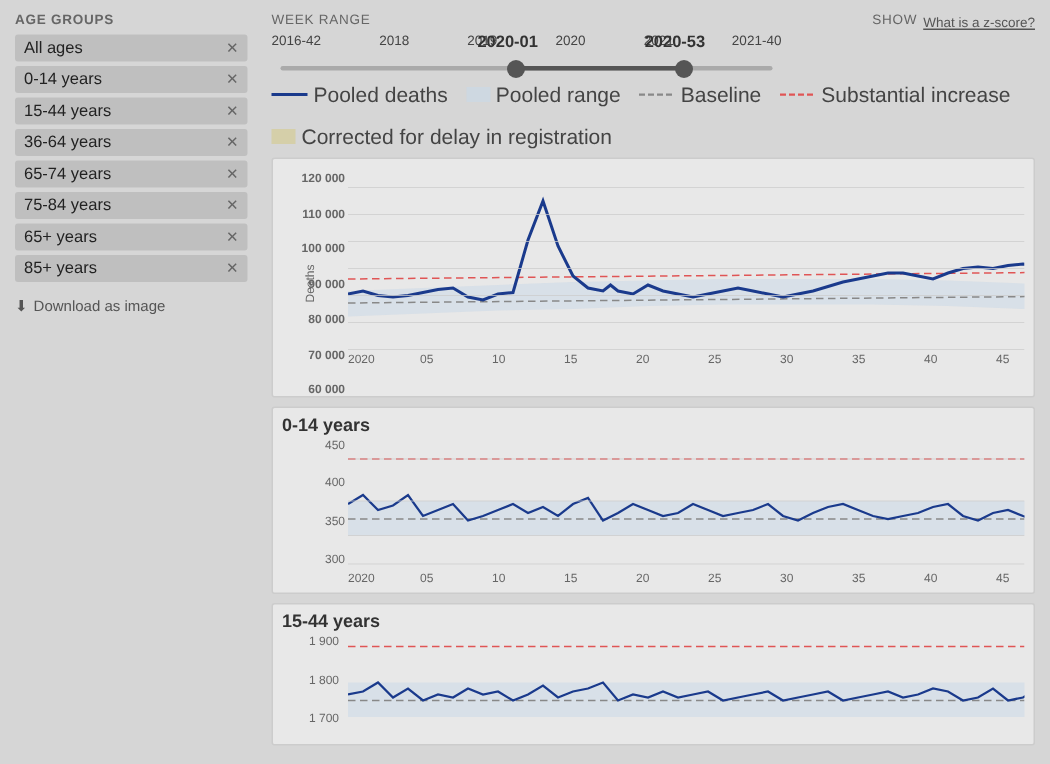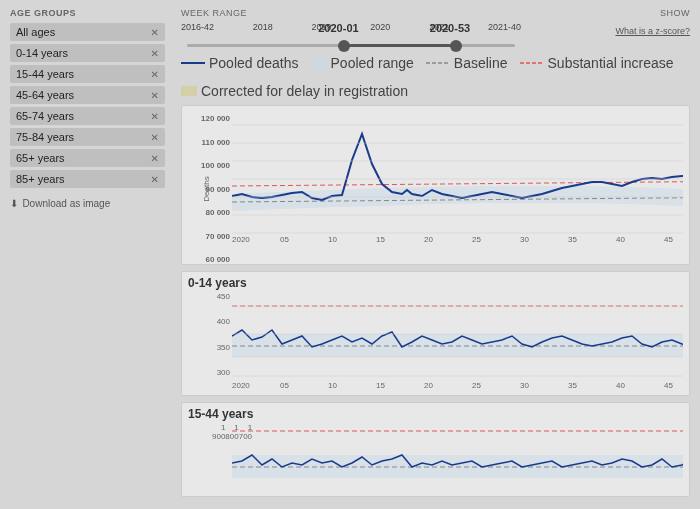--- a/index.html
+++ b/index.html
@@ -138,22 +138,21 @@
       position: absolute;
       top: -18px;
       font-size: 11px;
       color: #333;
       font-weight: bold;
       white-space: nowrap;
       transform: translateX(-50%);
     }
     .show-section {
       display: flex;
-      flex-direction: column;
-      align-items: flex-end;
+      align-items: center;
       gap: 4px;
     }
     .show-toggle {
       display: flex;
       border: 1px solid #aaa;
       border-radius: 3px;
       overflow: hidden;
     }
     .toggle-btn {
       padding: 3px 10px;
@@ -250,21 +249,21 @@
     </div>
     <div class="age-tag">
       <span>0-14 years</span>
       <span class="x-btn">✕</span>
     </div>
     <div class="age-tag">
       <span>15-44 years</span>
       <span class="x-btn">✕</span>
     </div>
     <div class="age-tag">
-      <span>45-64 years</span>
+      <span>36-64 years</span>
       <span class="x-btn">✕</span>
     </div>
     <div class="age-tag">
       <span>65-74 years</span>
       <span class="x-btn">✕</span>
     </div>
     <div class="age-tag">
       <span>75-84 years</span>
       <span class="x-btn">✕</span>
     </div>
@@ -430,21 +429,21 @@
           <line x1="0" y1="42" x2="100%" y2="42" stroke="#ccc" stroke-width="0.5"></line>
           <line x1="0" y1="65" x2="100%" y2="65" stroke="#ccc" stroke-width="0.5"></line>
           <line x1="0" y1="84" x2="100%" y2="84" stroke="#ccc" stroke-width="0.5"></line>
         </svg>
       </div>
     </div>
 
     <div class="chart-panel" style="flex: 0 0 auto; height: 95px;">
       <div class="chart-title">15-44 years</div>
       <div class="chart-inner" style="height:72px; padding-left:44px; position:relative;">
-        <div style="position:absolute; left:24px; top:0; height:60px; display:flex; flex-direction:row; justify-content:space-between; font-size:8px; color:#666; text-align:right; width:34px;">
+        <div style="position:absolute; left:4px; top:0; height:60px; display:flex; flex-direction:column; justify-content:space-between; font-size:8px; color:#666; text-align:right; width:34px;">
           <span>1 900</span>
           <span>1 800</span>
           <span>1 700</span>
         </div>
         <svg class="chart-svg" style="height:72px;">
 
           <polygon points="0,32 530,32 530,55 0,55" fill="#c8d8e8" opacity="0.5"></polygon>
 
           <line x1="0" y1="8" x2="100%" y2="8" stroke="#e05555" stroke-width="1" stroke-dasharray="5,3"></line>
 

